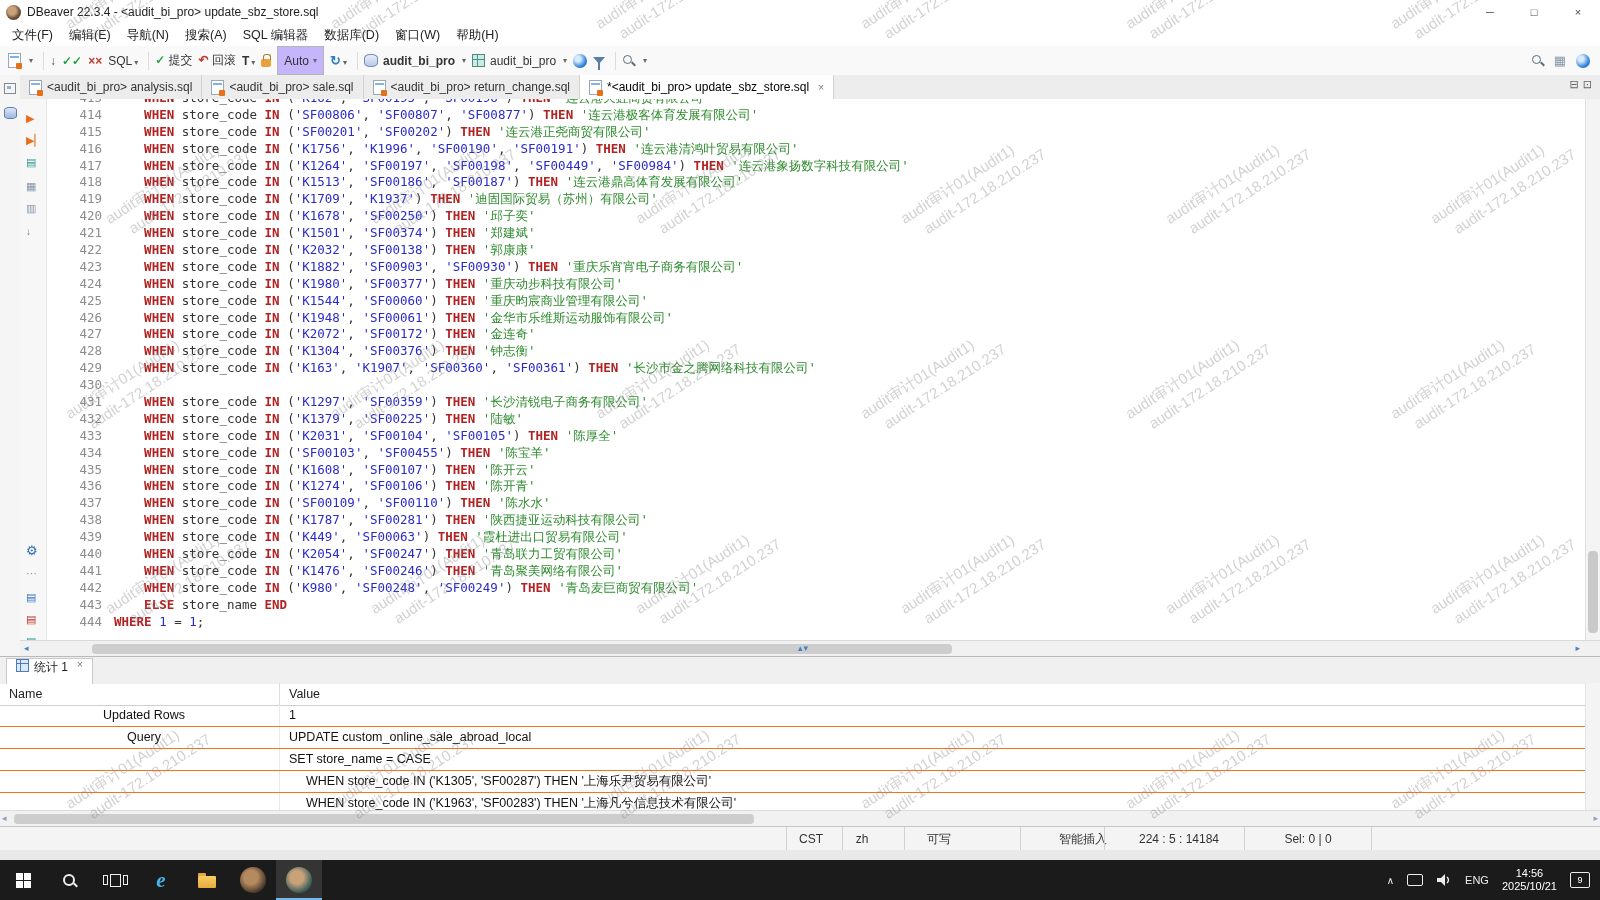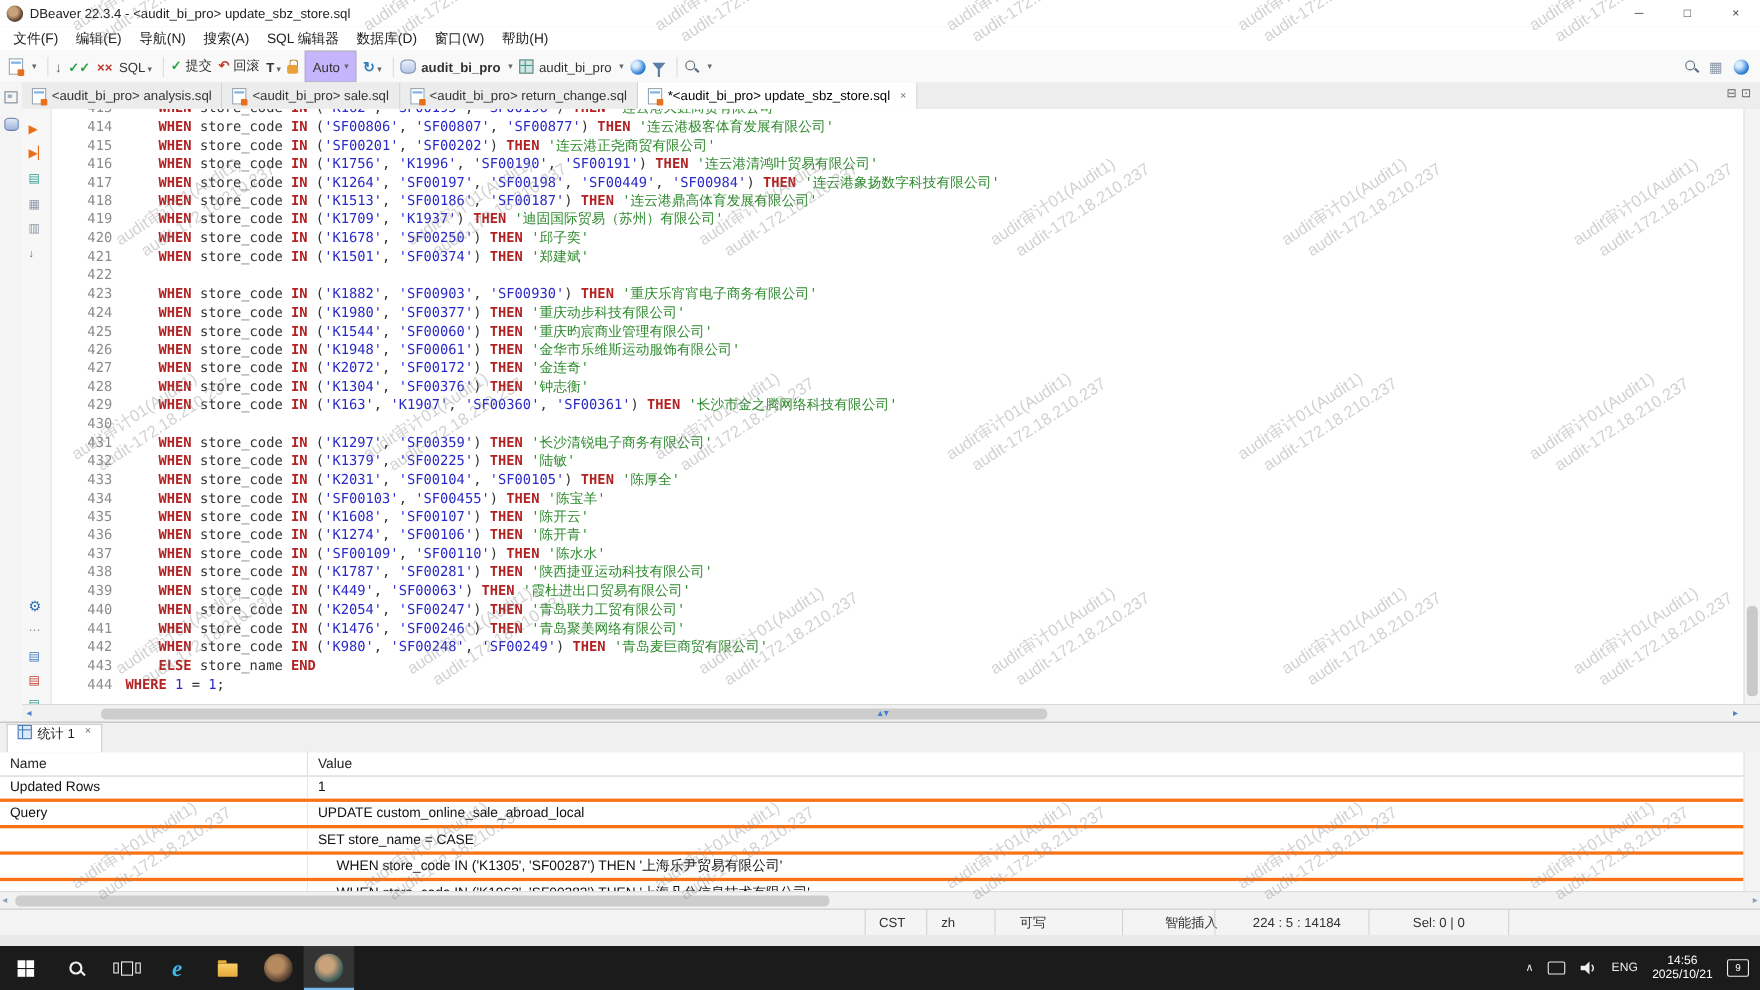--- a/index.html
+++ b/index.html
@@ -88,21 +88,21 @@
   .res-tab{display:inline-flex;align-items:flex-start;gap:5px;height:25px;padding:0 9px;background:#fff;
            border:1px solid #c9c9c9;border-bottom:none;font-size:12px;}
   .grid-ic{width:11px;height:11px;border:1px solid #4a7ebb;background:
      linear-gradient(#4a7ebb,#4a7ebb) 0 3px/11px 1px no-repeat,
      linear-gradient(#4a7ebb,#4a7ebb) 3px 0/1px 11px no-repeat,#dce9f8;}
   .res-header{position:absolute;left:0;right:14px;top:27px;height:22px;border-bottom:1px solid #cfcfcf;display:flex;
               line-height:22px;color:#222;}
   .res-name-h{width:270px;padding-left:9px;border-right:1px solid #dedede;flex:none;}
   .res-val-h{padding-left:9px;}
   .res-rows{position:absolute;left:0;right:14px;top:49px;}
-  .res-row{display:flex;height:21px;line-height:21px;border-bottom:3px solid #f97316;}
+  .res-row{display:flex;height:21px;line-height:21px;border-bottom:1px solid #f97316;text-align:center;}
   .res-name{width:270px;padding-left:9px;border-right:1px solid #e9e9e9;flex:none;color:#111;}
   .res-value{padding-left:9px;white-space:pre;color:#111;}
   .res-value.ind{padding-left:26px;}
   .res-vscroll{position:absolute;right:0;top:27px;bottom:16px;width:14px;background:#f4f4f4;border-left:1px solid #e3e3e3;}
   .res-hscroll{position:absolute;left:0;right:0;top:154px;height:16px;background:#f1f1f1;border-top:1px solid #ddd;}
   .res-hthumb{position:absolute;left:14px;width:740px;top:3px;height:10px;background:#cdcdcd;border-radius:4px;}
   
   .statusbar{position:absolute;left:0;top:826px;right:0;height:24px;background:#f4f4f4;border-top:1px solid #c8c8c8;
              font-size:12px;color:#333;}
   .seg{position:absolute;top:0;bottom:0;display:flex;align-items:center;justify-content:center;
@@ -285,20 +285,21 @@
         <div class="line">
           <span class="ln">420</span>
           <span class="lc">    <span class="k">WHEN</span> <span class="p">store_code</span> <span class="k">IN</span> <span class="p">(</span><span class="s">'K1678'</span><span class="p">, </span><span class="s">'SF00250'</span><span class="p">) </span><span class="k">THEN</span> <span class="g">'邱子奕'</span></span>
         </div>
         <div class="line">
           <span class="ln">421</span>
           <span class="lc">    <span class="k">WHEN</span> <span class="p">store_code</span> <span class="k">IN</span> <span class="p">(</span><span class="s">'K1501'</span><span class="p">, </span><span class="s">'SF00374'</span><span class="p">) </span><span class="k">THEN</span> <span class="g">'郑建斌'</span></span>
         </div>
         <div class="line">
           <span class="ln">422</span>
+          <span class="lc">    <span class="k">WHEN</span> <span class="p">store_code</span> <span class="k">IN</span> <span class="p">(</span><span class="s">'K2032'</span><span class="p">, </span><span class="s">'SF00138'</span><span class="p">) </span><span class="k">THEN</span> <span class="g">'郭康康'</span></span>
         </div>
         <div class="line">
           <span class="ln">423</span>
           <span class="lc">    <span class="k">WHEN</span> <span class="p">store_code</span> <span class="k">IN</span> <span class="p">(</span><span class="s">'K1882'</span><span class="p">, </span><span class="s">'SF00903'</span><span class="p">, </span><span class="s">'SF00930'</span><span class="p">) </span><span class="k">THEN</span> <span class="g">'重庆乐宵宵电子商务有限公司'</span></span>
         </div>
         <div class="line">
           <span class="ln">424</span>
           <span class="lc">    <span class="k">WHEN</span> <span class="p">store_code</span> <span class="k">IN</span> <span class="p">(</span><span class="s">'K1980'</span><span class="p">, </span><span class="s">'SF00377'</span><span class="p">) </span><span class="k">THEN</span> <span class="g">'重庆动步科技有限公司'</span></span>
         </div>
         <div class="line">

